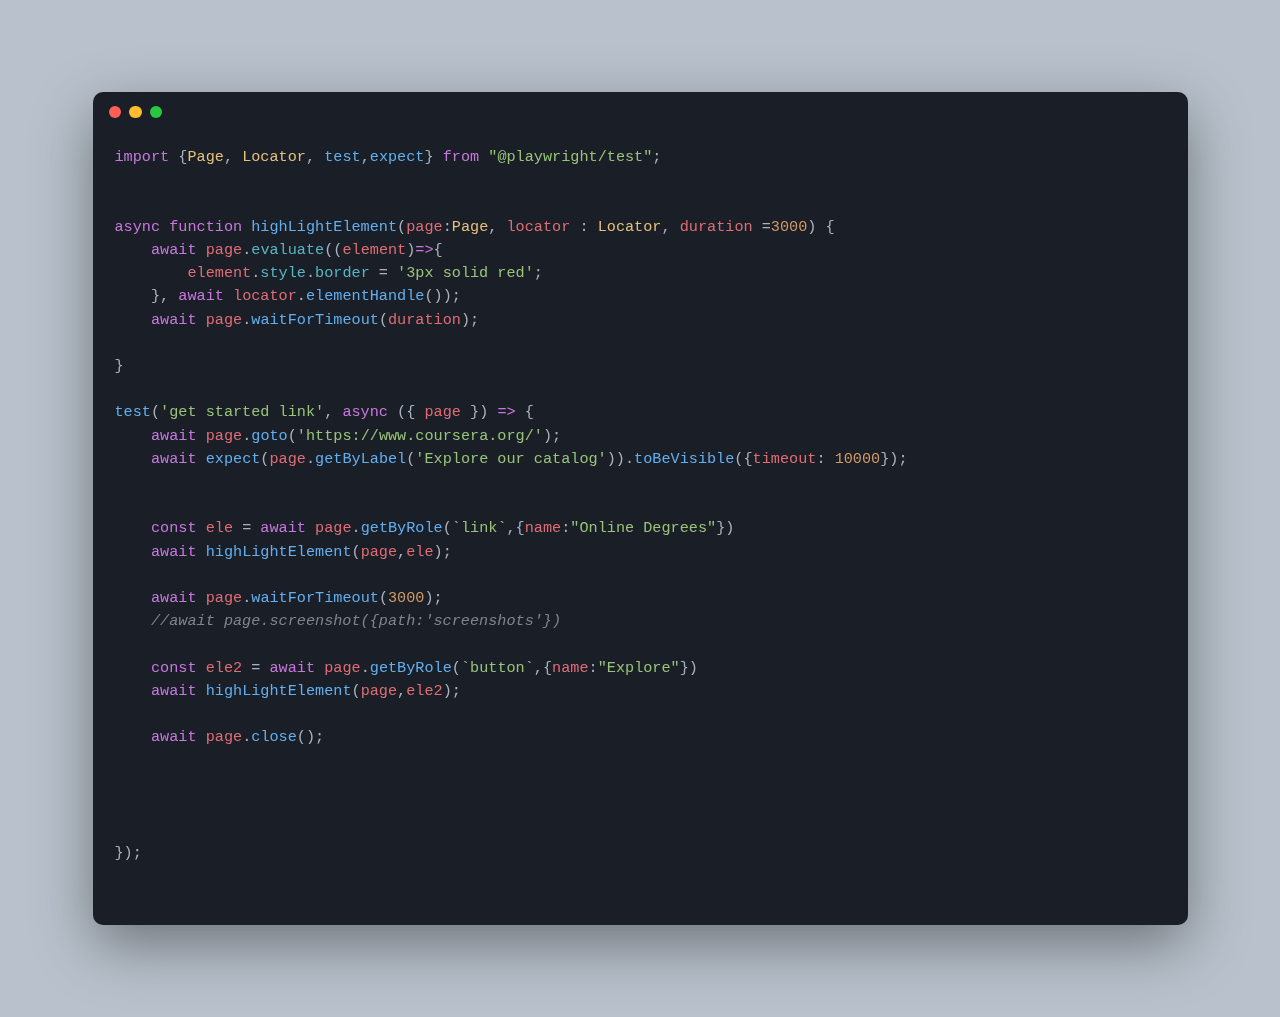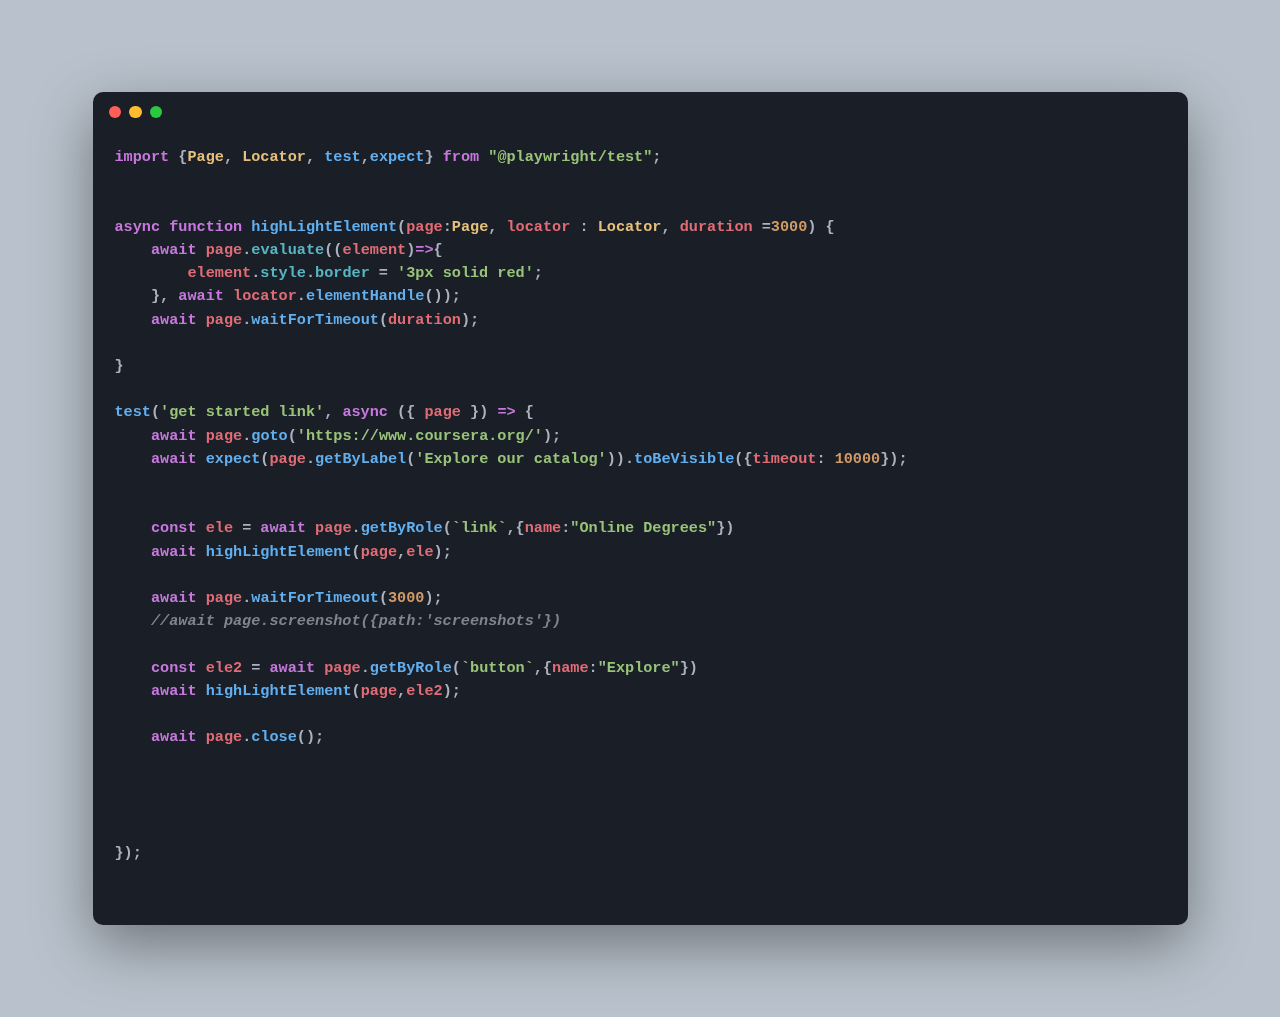--- a/index.html
+++ b/index.html
@@ -36,21 +36,20 @@
     .tl-red { background: #ff5f57; }
     .tl-yellow { background: #febc2e; }
     .tl-green { background: #28c840; }
     .code-area {
       padding: 14px 22px 60px 22px;
       font-size: 15.2px;
       line-height: 23.2px;
       white-space: pre;
       color: #c5ced9;
       overflow-x: auto;
-      font-weight: bold;
     }
     .k-keyword { color: #c678dd; } 
     .k-type    { color: #e5c07b; } 
     .k-func    { color: #61afef; } 
     .k-string  { color: #98c379; } 
     .k-num     { color: #d19a66; } 
     .k-prop    { color: #56b6c2; } 
     .k-var     { color: #e06c75; } 
     .k-plain   { color: #abb2bf; } 
     .k-comment { color: #7f848e; font-style: italic; }

